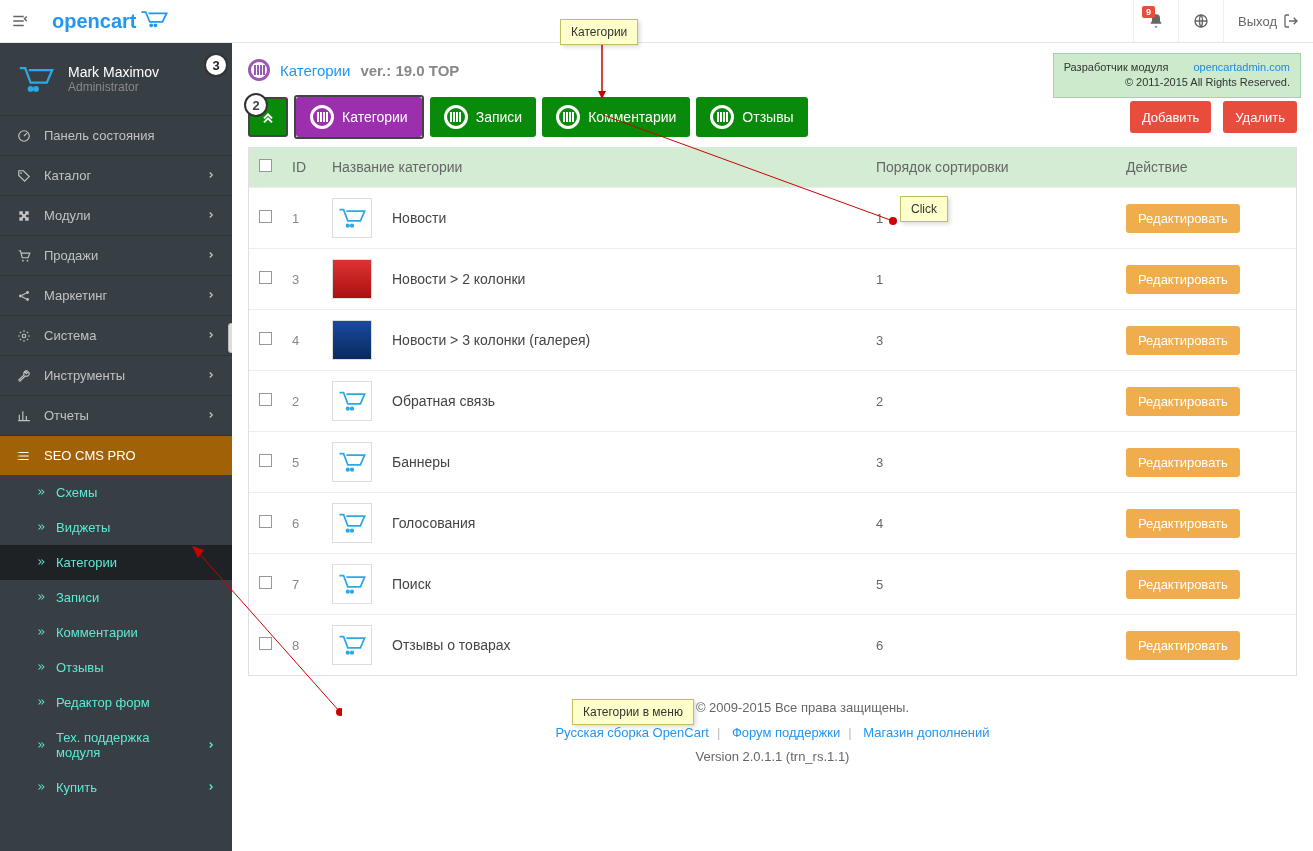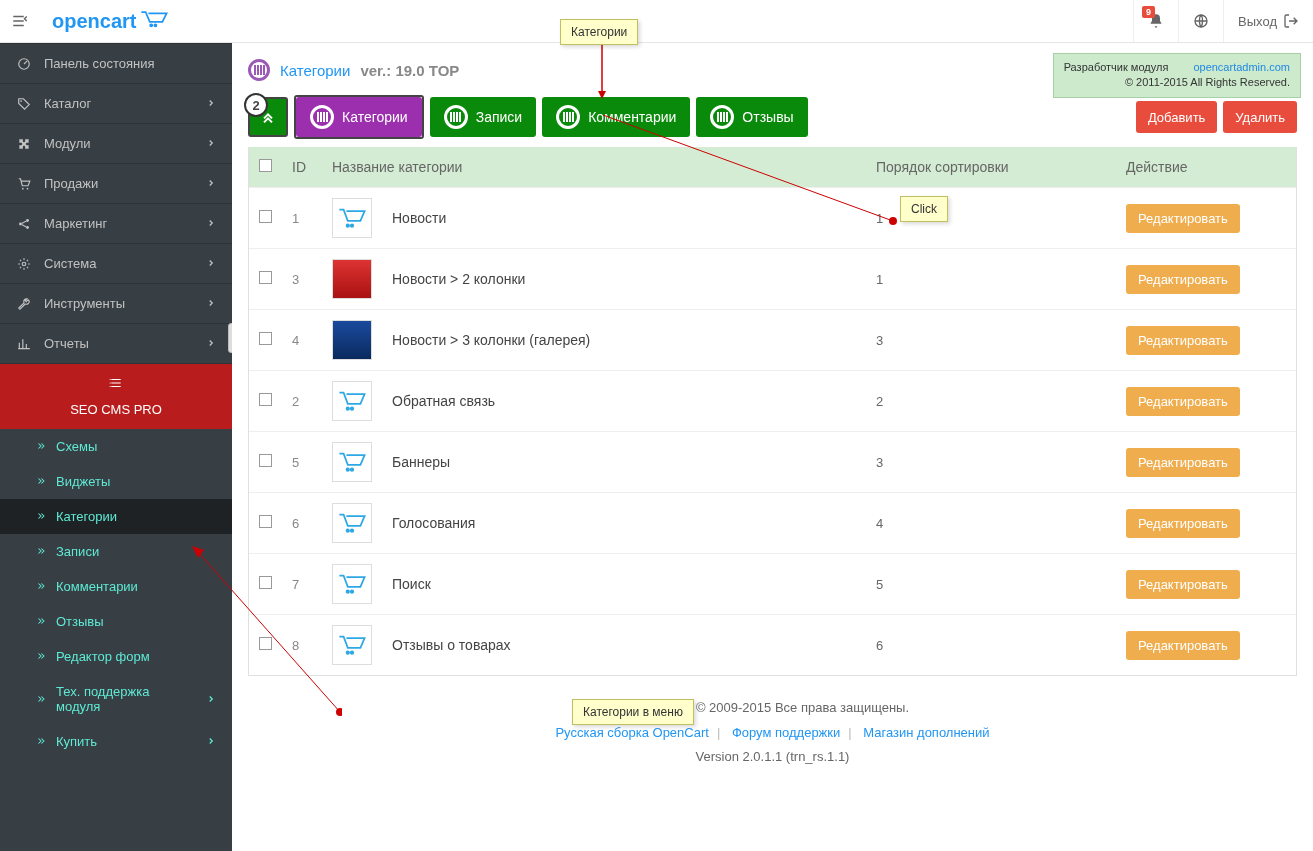--- a/index.html
+++ b/index.html
@@ -28,21 +28,21 @@
 .profile-avatar svg { width: 36px; height: 28px; }
 .profile-name { color: #fff; font-size: 14px; }
 .profile-role { color: #888; font-size: 12px; }
 .profile-badge-3 { position: absolute; top: 10px; right: 4px; width: 24px; height: 24px; border-radius: 50%; background: #fff; border: 2px solid #333; display: flex; align-items: center; justify-content: center; font-weight: bold; color: #222; font-size: 13px; }
 
 
 .nav-item { display: flex; align-items: center; padding: 12px 16px; color: #c2c2c2; cursor: pointer; gap: 12px; border-top: 1px solid #2e3438; }
 .nav-item .nav-icon { width: 16px; display: flex; align-items: center; justify-content: center; }
 .nav-item .nav-icon svg { width: 14px; height: 14px; }
 .nav-item .chev { margin-left: auto; }
-.nav-item.active-parent { background: #b91c1c; color: #fff; flex-direction: column; }
+.nav-item.active-parent { background: #a16207; color: #fff; }
 .sub-item { display: flex; align-items: center; padding: 10px 16px 10px 36px; color: #5eead4; cursor: pointer; gap: 10px; background: #373e44; }
 .sub-item.active { background: #1e2225; }
 .sub-item .sub-icon svg { width: 10px; height: 10px; }
 .sub-item.with-chev .chev { margin-left: auto; }
 
 
 .dev-box { position: absolute; top: 10px; right: 12px; background: #cdeacd; border: 1px solid #a8d0a8; padding: 6px 10px; font-size: 11px; text-align: right; line-height: 1.4; color:#333; z-index:1; }
 .dev-box a { color: #1e88e5; text-decoration: none; margin-left: 22px; }
 .content-top { padding: 16px 16px 8px 16px; position: relative; }
 .breadcrumb { display: flex; align-items: center; gap: 10px; color: #2196f3; font-size: 15px; }
@@ -52,21 +52,21 @@
 .bc-version { color: #888; font-weight: bold; }
 
 .actions-row { display: flex; align-items: center; gap: 6px; margin-top: 14px; position:relative; }
 .btn { display: flex; align-items: center; gap: 8px; padding: 0 14px; height: 40px; border-radius: 3px; color: #fff; cursor: pointer; font-size: 14px; border: none; }
 .btn-green { background: #0a8a0a; }
 .btn-purple { background: #9b2fae; }
 .btn-collapse { width: 40px; padding: 0; justify-content: center; border:2px solid #444; }
 .btn .btn-icon { width: 24px; height: 24px; border-radius: 50%; border: 3px solid #fff; display: flex; align-items: center; justify-content: center; }
 .btn .btn-icon-inner { display:flex; gap:1px;}
 .btn .btn-icon-inner span{ width:2px; height:10px; background:#fff; display:block;}
-.actions-right { margin-left: auto; display: flex; gap: 6px; }
+.actions-right { margin-left: auto; display: flex; gap: 12px; }
 .btn-danger { background: #e74c3c; padding: 0 12px; height: 32px; font-size: 13px; }
 .purple-border { border: 2px solid #444; border-radius:3px; padding:0; }
 
 
 .badge-2 { position: absolute; left: 12px; top: 50px; width: 24px; height: 24px; border-radius: 50%; background: #fff; border: 2px solid #333; display: flex; align-items: center; justify-content: center; font-weight: bold; font-size: 13px; z-index:5; }
 
 
 .table-wrap { margin: 0 16px; border: 1px solid #e0e0e0; border-top:none; }
 table { width: 100%; border-collapse: collapse; }
 thead { background: #d4ecd4; }
@@ -134,20 +134,34 @@
       <svg viewBox="0 0 24 24" fill="none" stroke="#666" stroke-width="2">
           <path d="M9 3H5a2 2 0 0 0-2 2v14a2 2 0 0 0 2 2h4M16 17l5-5-5-5M21 12H9"></path>
         </svg>
     </div>
   </div>
 </div>
 
 <div class="wrapper">
 
   <div class="sidebar">
+    <div class="profile">
+      <div class="profile-avatar">
+        <svg viewBox="0 0 40 28" fill="none" stroke="#2ea8e5" stroke-width="2.5">
+            <path d="M2 2h6l6 16h18l6-14H12"></path>
+            <circle cx="14" cy="25" r="2" fill="#2ea8e5"></circle>
+            <circle cx="20" cy="25" r="2" fill="#2ea8e5"></circle>
+          </svg>
+      </div>
+      <div>
+        <div class="profile-name">Mark Maximov</div>
+        <div class="profile-role">Administrator</div>
+      </div>
+      <div class="profile-badge-3">3</div>
+    </div>
     <div id="nav-container">
         <div class="nav-item">
           <span class="nav-icon">
             <svg width="14" height="14" viewBox="0 0 24 24" fill="currentColor">
               <circle cx="12" cy="12" r="9" fill="none" stroke="currentColor" stroke-width="2"></circle>
               <path d="M12 12l5-5" stroke="currentColor" stroke-width="2"></path>
             </svg>
           </span>
           <span>Панель состояния</span>
         </div>

